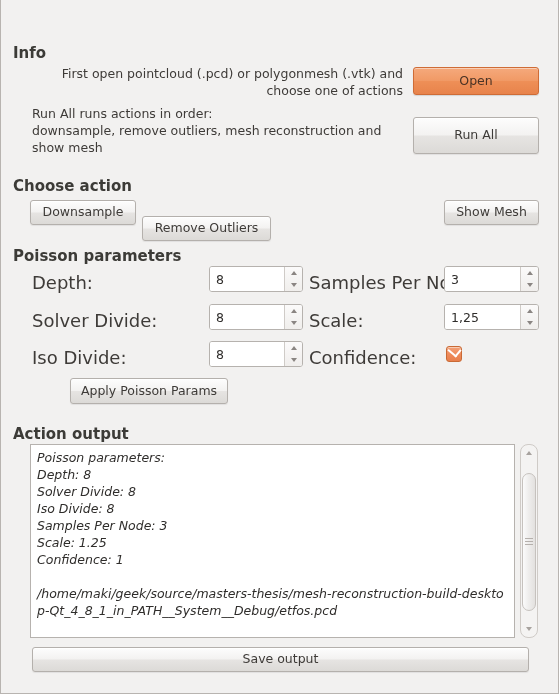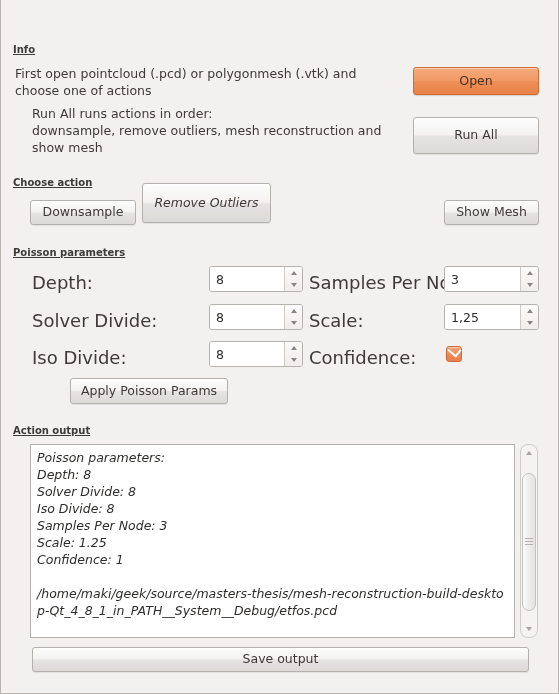--- a/index.html
+++ b/index.html
@@ -92,25 +92,24 @@
   .content {
     position: relative;
     width: 100%;
     height: 664px;
     background: #f2f1f0;
     box-sizing: border-box;
   }
 
   .grouplabel {
     position: absolute;
-    font-size: 10px;
+    font-size: 15px;
     font-weight: bold;
     color: #3c3b37;
     white-space: nowrap;
-    text-decoration: underline;
   }
   .bodytext {
     position: absolute;
     font-size: 12.5px;
     color: #3e3b38;
     line-height: 17px;
     white-space: pre-line;
   }
   .fieldlabel {
     position: absolute;
@@ -305,35 +304,35 @@
 </head>
 <body>
 
 <div class="window">
 
 
   <div class="content">
 
     <div class="grouplabel" style="left:12px; top:44px;">Info</div>
 
-    <div class="bodytext" style="left:14px; top:65px; width:375px;">First open pointcloud (.pcd) or polygonmesh (.vtk) and
+    <div class="bodytext" style="left:27px; top:65px; width:375px;text-align:right;">First open pointcloud (.pcd) or polygonmesh (.vtk) and
 choose one of actions</div>
 
     <div class="bodytext" style="left:31px; top:105px; width:375px;">Run All runs actions in order:
 downsample, remove outliers, mesh reconstruction and
 show mesh</div>
 
     <div class="btn accent" style="left:412px; top:67px; width:126px; height:28px;">Open</div>
 
     <div class="btn" style="left:412px; top:117px; width:126px; height:37px;">Run All</div>
 
     <div class="grouplabel" style="left:12px; top:177px;">Choose action</div>
 
     <div class="btn" style="left:29px; top:200px; width:106px; height:25px;">Downsample</div>
-    <div class="btn" style="left:141px; top:183px; width:129px; height:40px;font-style:italic;">Remove Outliers</div>
+    <div class="btn" style="left:141px; top:216px; width:129px; height:25px;">Remove Outliers</div>
     <div class="btn" style="left:443px; top:200px; width:95px; height:25px;">Show Mesh</div>
 
     <div class="grouplabel" style="left:12px; top:247px;">Poisson parameters</div>
 
     <div class="fieldlabel" style="left:31px; top:272px;">Depth:</div>
     <div class="spin" style="left:208px; top:266px; width:94px;">
       <div class="val">8</div>
       <div class="arrows">
         <div class="up"></div>
         <div class="dn"></div>

